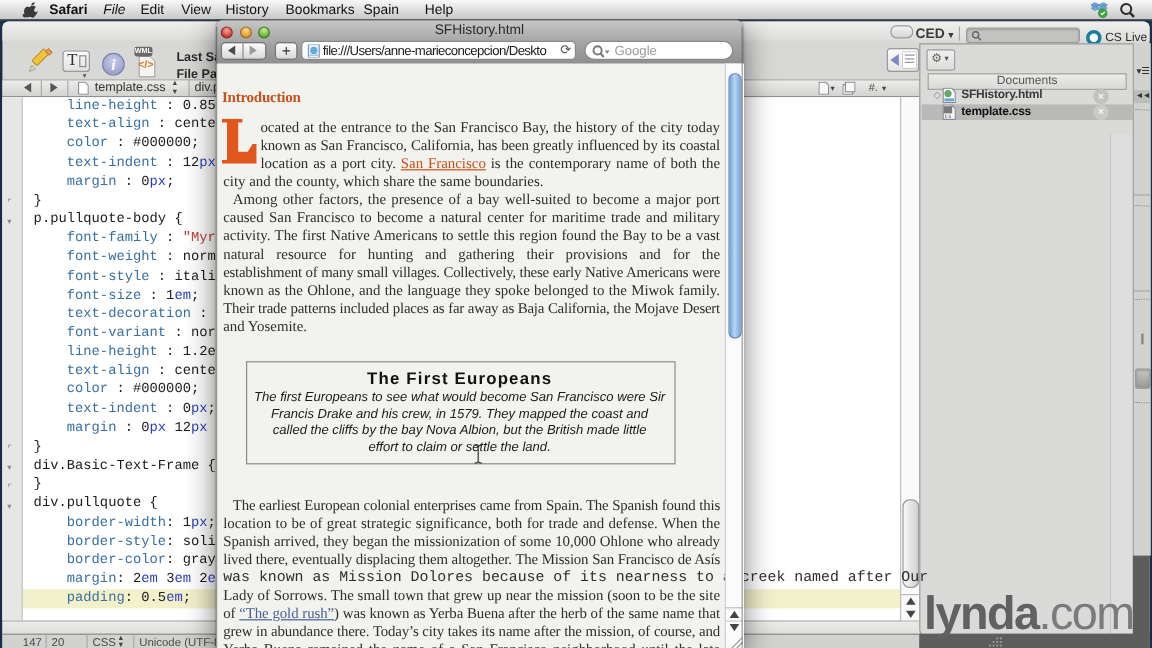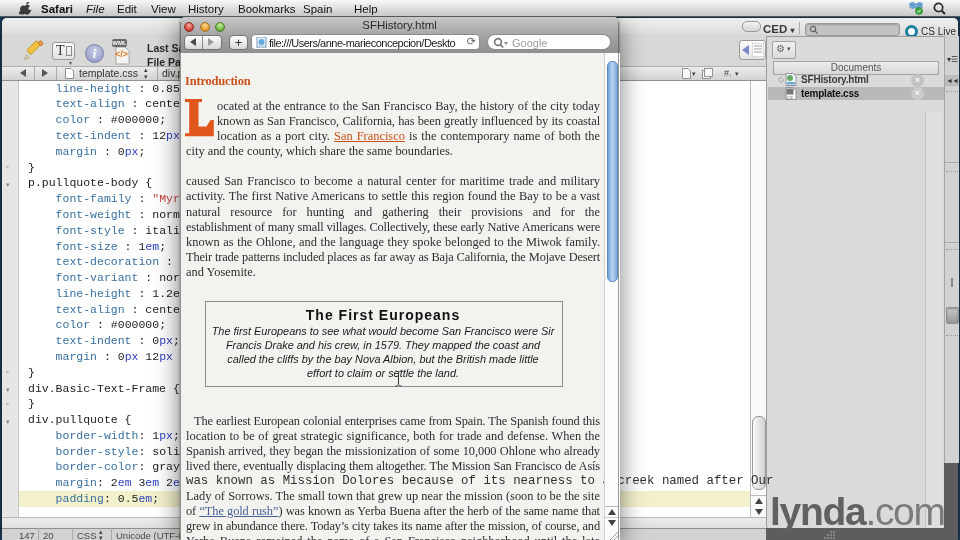--- a/index.html
+++ b/index.html
@@ -275,20 +275,21 @@
 
     <svg class="pg" style="left:5px;top:46.3px;" width="29" height="37.5" viewBox="0 0 29 37.5">
         <path d="M0 0 H17 V3 H13.5 V27.5 H21.5 L25.5 21 H28.8 V37.3 H0 V34.3 H4.2 V3 H0 Z" fill="#e0561c"></path>
       </svg>
 
     <div class="pg ln jl" style="left:37px;width:383px;top:61.20px;letter-spacing:-0.08px;">known as San Francisco, California, has been greatly influenced by its coastal</div>
     <div class="pg ln jl" style="left:37px;width:383px;top:46.10px;">ocated at the entrance to the San Francisco Bay, the history of the city today</div>
     <div class="pg ln jl" style="left:37px;width:383px;top:76.20px;">location as a port city. <span style="color:#c9511b;text-decoration:underline;">San Francisco</span> is the contemporary name of both the</div>
     <div class="pg ln" style="top:91.30px;">city and the county, which share the same boundaries.</div>
 
+    <div class="pg ln jl" style="top:106.30px;"><span style="display:inline-block;width:8px;"></span>Among other factors, the presence of a bay well-suited to become a major port</div>
     <div class="pg ln jl" style="top:121.40px;">caused San Francisco to become a natural center for maritime trade and military</div>
     <div class="pg ln jl" style="top:136.40px;">activity. The first Native Americans to settle this region found the Bay to be a vast</div>
     <div class="pg ln jl" style="top:151.50px;">natural resource for hunting and gathering their provisions and for the</div>
     <div class="pg ln jl" style="top:166.50px;letter-spacing:-0.20px;">establishment of many small villages. Collectively, these early Native Americans were</div>
     <div class="pg ln jl" style="top:181.60px;">known as the Ohlone, and the language they spoke belonged to the Miwok family.</div>
     <div class="pg ln jl" style="top:196.60px;letter-spacing:-0.18px;">Their trade patterns included places as far away as Baja California, the Mojave Desert</div>
     <div class="pg ln" style="top:211.70px;">and Yosemite.</div>
 
     <div style="position:absolute;left:25px;top:247.5px;width:356px;height:84px;border:1px solid #8a8a8a;background:#f2f2ef;"></div>
     <div style="position:absolute;left:25px;top:254px;width:356px;text-align:center;font-family:'Liberation Sans',sans-serif;font-size:14px;font-weight:bold;color:#111;letter-spacing:1px;">The First Europeans</div>

